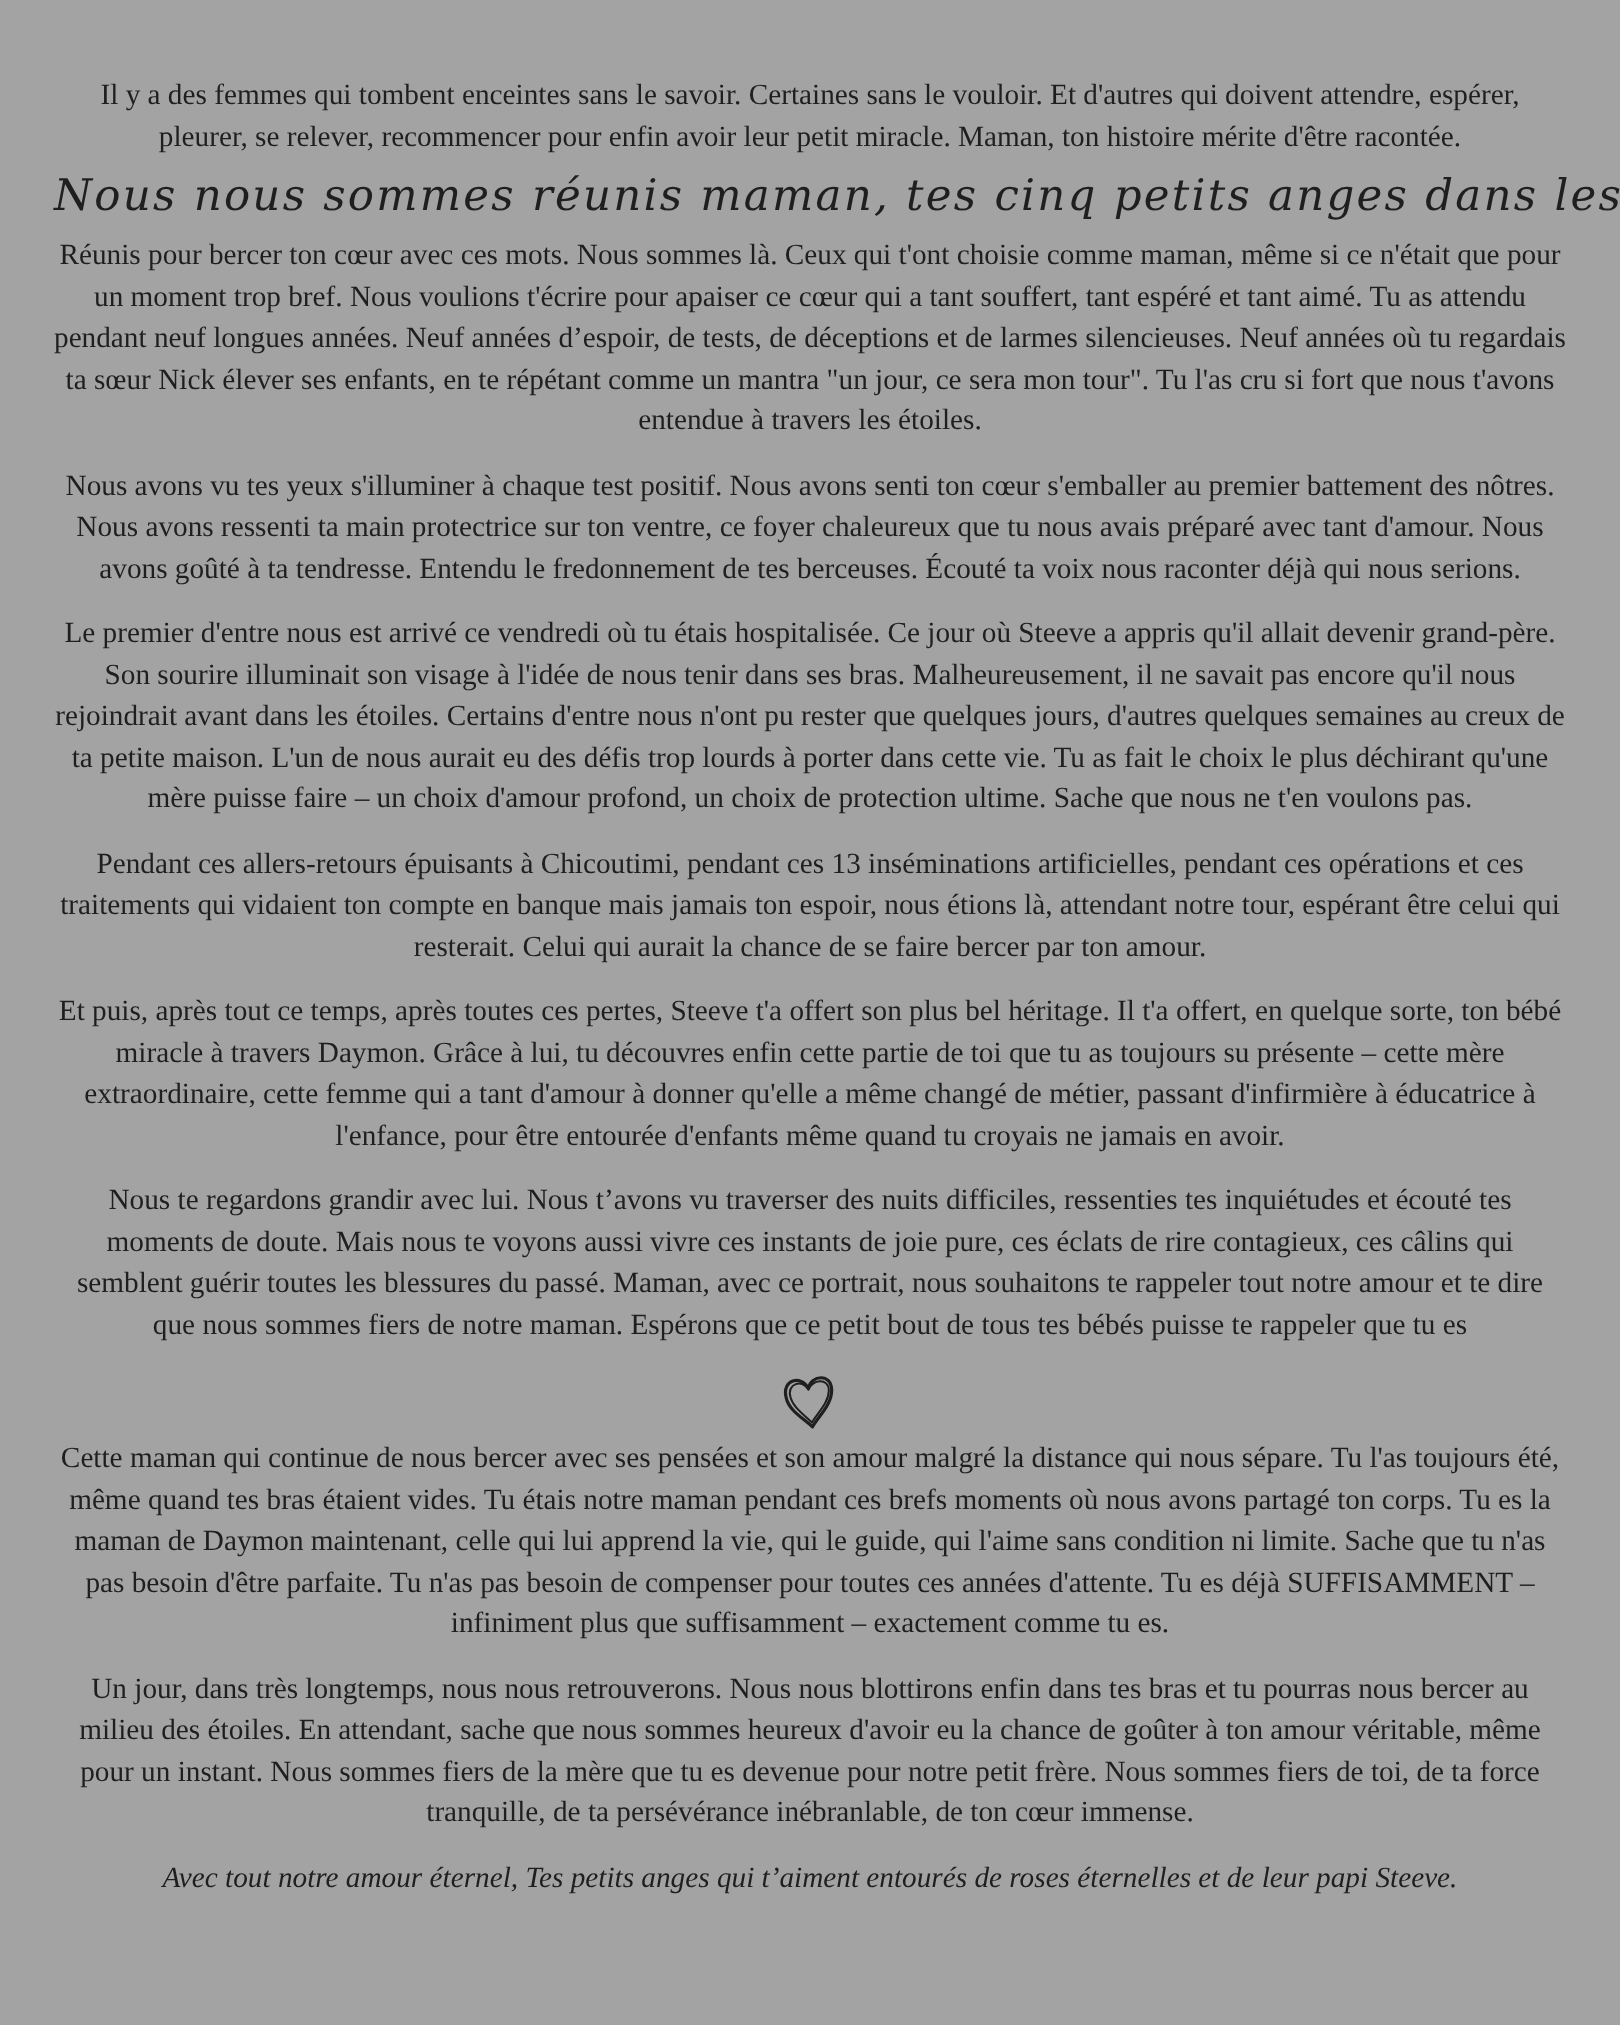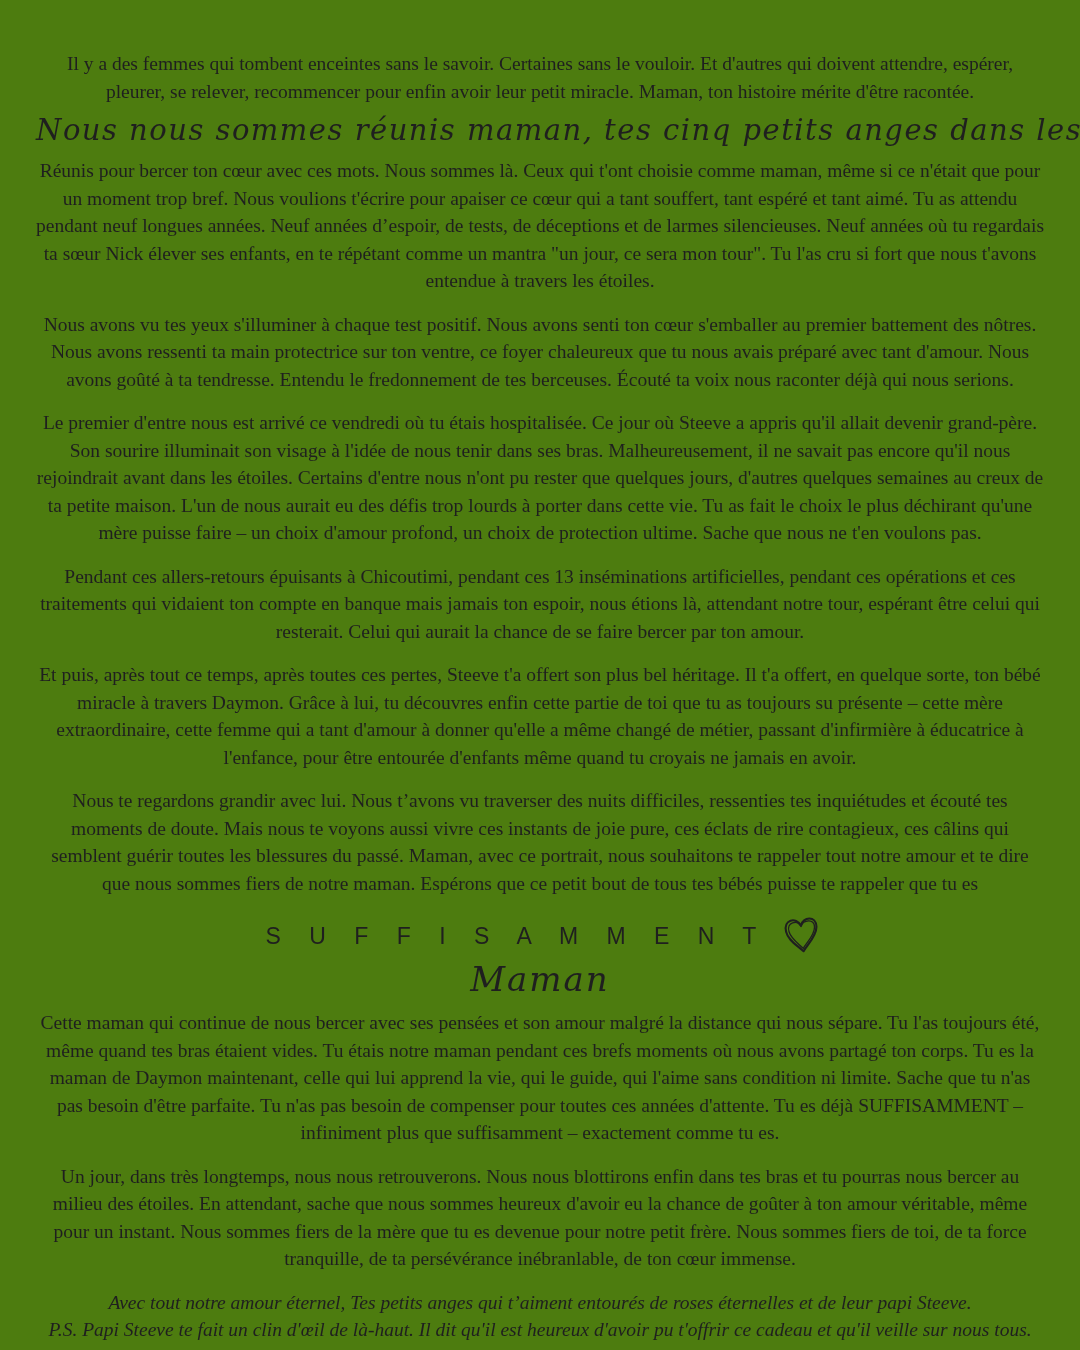--- a/index.html
+++ b/index.html
@@ -1,21 +1,21 @@
 <!DOCTYPE html>
 <html lang="fr"><head>
 <meta charset="utf-8">
 <style>
   html, body { margin: 0; padding: 0; background: #ffffff; }
   .page {
     position: relative;
     width: 1080px;
     height: 1350px;
     margin: 0 auto;
-    background: #4d7c0f;
+    background: #a3a3a3;
     color: #1f1f1f;
     font-family: "Liberation Serif", serif;
     box-sizing: border-box;
     padding: 50px 36px 0;
     text-align: center;
     overflow: hidden;
   }
   .body-par {
     font-size: 19.5px;
     line-height: 27.5px;
@@ -74,30 +74,27 @@
   <div class="script">Nous nous sommes réunis maman, tes cinq petits anges dans les étoiles.</div>
 
   <p class="body-par">Réunis pour bercer ton cœur avec ces mots. Nous sommes là. Ceux qui t'ont choisie comme maman, même si ce n'était que pour un moment trop bref. Nous voulions t'écrire pour apaiser ce cœur qui a tant souffert, tant espéré et tant aimé. Tu as attendu pendant neuf longues années. Neuf années d’espoir, de tests, de déceptions et de larmes silencieuses. Neuf années où tu regardais ta sœur Nick élever ses enfants, en te répétant comme un mantra "un jour, ce sera mon tour". Tu l'as cru si fort que nous t'avons entendue à travers les étoiles.</p>
   <p class="body-par">Nous avons vu tes yeux s'illuminer à chaque test positif. Nous avons senti ton cœur s'emballer au premier battement des nôtres. Nous avons ressenti ta main protectrice sur ton ventre, ce foyer chaleureux que tu nous avais préparé avec tant d'amour. Nous avons goûté à ta tendresse. Entendu le fredonnement de tes berceuses. Écouté ta voix nous raconter déjà qui nous serions.</p>
   <p class="body-par">Le premier d'entre nous est arrivé ce vendredi où tu étais hospitalisée. Ce jour où Steeve a appris qu'il allait devenir grand-père. Son sourire illuminait son visage à l'idée de nous tenir dans ses bras. Malheureusement, il ne savait pas encore qu'il nous rejoindrait avant dans les étoiles. Certains d'entre nous n'ont pu rester que quelques jours, d'autres quelques semaines au creux de ta petite maison. L'un de nous aurait eu des défis trop lourds à porter dans cette vie. Tu as fait le choix le plus déchirant qu'une mère puisse faire – un choix d'amour profond, un choix de protection ultime. Sache que nous ne t'en voulons pas.</p>
   <p class="body-par">Pendant ces allers-retours épuisants à Chicoutimi, pendant ces 13 inséminations artificielles, pendant ces opérations et ces traitements qui vidaient ton compte en banque mais jamais ton espoir, nous étions là, attendant notre tour, espérant être celui qui resterait. Celui qui aurait la chance de se faire bercer par ton amour.</p>
   <p class="body-par">Et puis, après tout ce temps, après toutes ces pertes, Steeve t'a offert son plus bel héritage. Il t'a offert, en quelque sorte, ton bébé miracle à travers Daymon. Grâce à lui, tu découvres enfin cette partie de toi que tu as toujours su présente – cette mère extraordinaire, cette femme qui a tant d'amour à donner qu'elle a même changé de métier, passant d'infirmière à éducatrice à l'enfance, pour être entourée d'enfants même quand tu croyais ne jamais en avoir.</p>
   <p class="body-par">Nous te regardons grandir avec lui. Nous t’avons vu traverser des nuits difficiles, ressenties tes inquiétudes et écouté tes moments de doute. Mais nous te voyons aussi vivre ces instants de joie pure, ces éclats de rire contagieux, ces câlins qui semblent guérir toutes les blessures du passé. Maman, avec ce portrait, nous souhaitons te rappeler tout notre amour et te dire que nous sommes fiers de notre maman. Espérons que ce petit bout de tous tes bébés puisse te rappeler que tu es</p>
 
   <div class="suff-row">
-    <span class="suff-word">S U F F I S A M M E N T</span>
     <span class="heart">
       <svg viewBox="0 0 48 48" width="46" height="46" fill="none" stroke="#1f1f1f" stroke-linecap="round" stroke-linejoin="round">
         <path d="M24 13 C 20 3, 6 5, 8 18 C 9 27, 18 33, 24 40 C 29 33, 39 26, 40 16 C 41 4, 27 4, 24 13 Z" stroke-width="2.2"></path>
         <path d="M24 14 C 21 6, 9 8, 11 18 C 12 25, 19 31, 24 37 C 28 31, 37 25, 38 16 C 39 7, 27 7, 24 14" stroke-width="1.4"></path>
       </svg>
     </span>
   </div>
 
-  <div class="maman-script">Maman</div>
 
   <p class="body-par">Cette maman qui continue de nous bercer avec ses pensées et son amour malgré la distance qui nous sépare. Tu l'as toujours été, même quand tes bras étaient vides. Tu étais notre maman pendant ces brefs moments où nous avons partagé ton corps. Tu es la maman de Daymon maintenant, celle qui lui apprend la vie, qui le guide, qui l'aime sans condition ni limite. Sache que tu n'as pas besoin d'être parfaite. Tu n'as pas besoin de compenser pour toutes ces années d'attente. Tu es déjà SUFFISAMMENT – infiniment plus que suffisamment – exactement comme tu es.</p>
   <p class="body-par">Un jour, dans très longtemps, nous nous retrouverons. Nous nous blottirons enfin dans tes bras et tu pourras nous bercer au milieu des étoiles. En attendant, sache que nous sommes heureux d'avoir eu la chance de goûter à ton amour véritable, même pour un instant. Nous sommes fiers de la mère que tu es devenue pour notre petit frère. Nous sommes fiers de toi, de ta force tranquille, de ta persévérance inébranlable, de ton cœur immense.</p>
 
   <p class="body-par closing">Avec tout notre amour éternel, Tes petits anges qui t’aiment entourés de roses éternelles et de leur papi Steeve.</p>
-  <p class="body-par closing">P.S. Papi Steeve te fait un clin d'œil de là-haut. Il dit qu'il est heureux d'avoir pu t'offrir ce cadeau et qu'il veille sur nous tous.</p>
 
 </div>
 
 </body></html>

